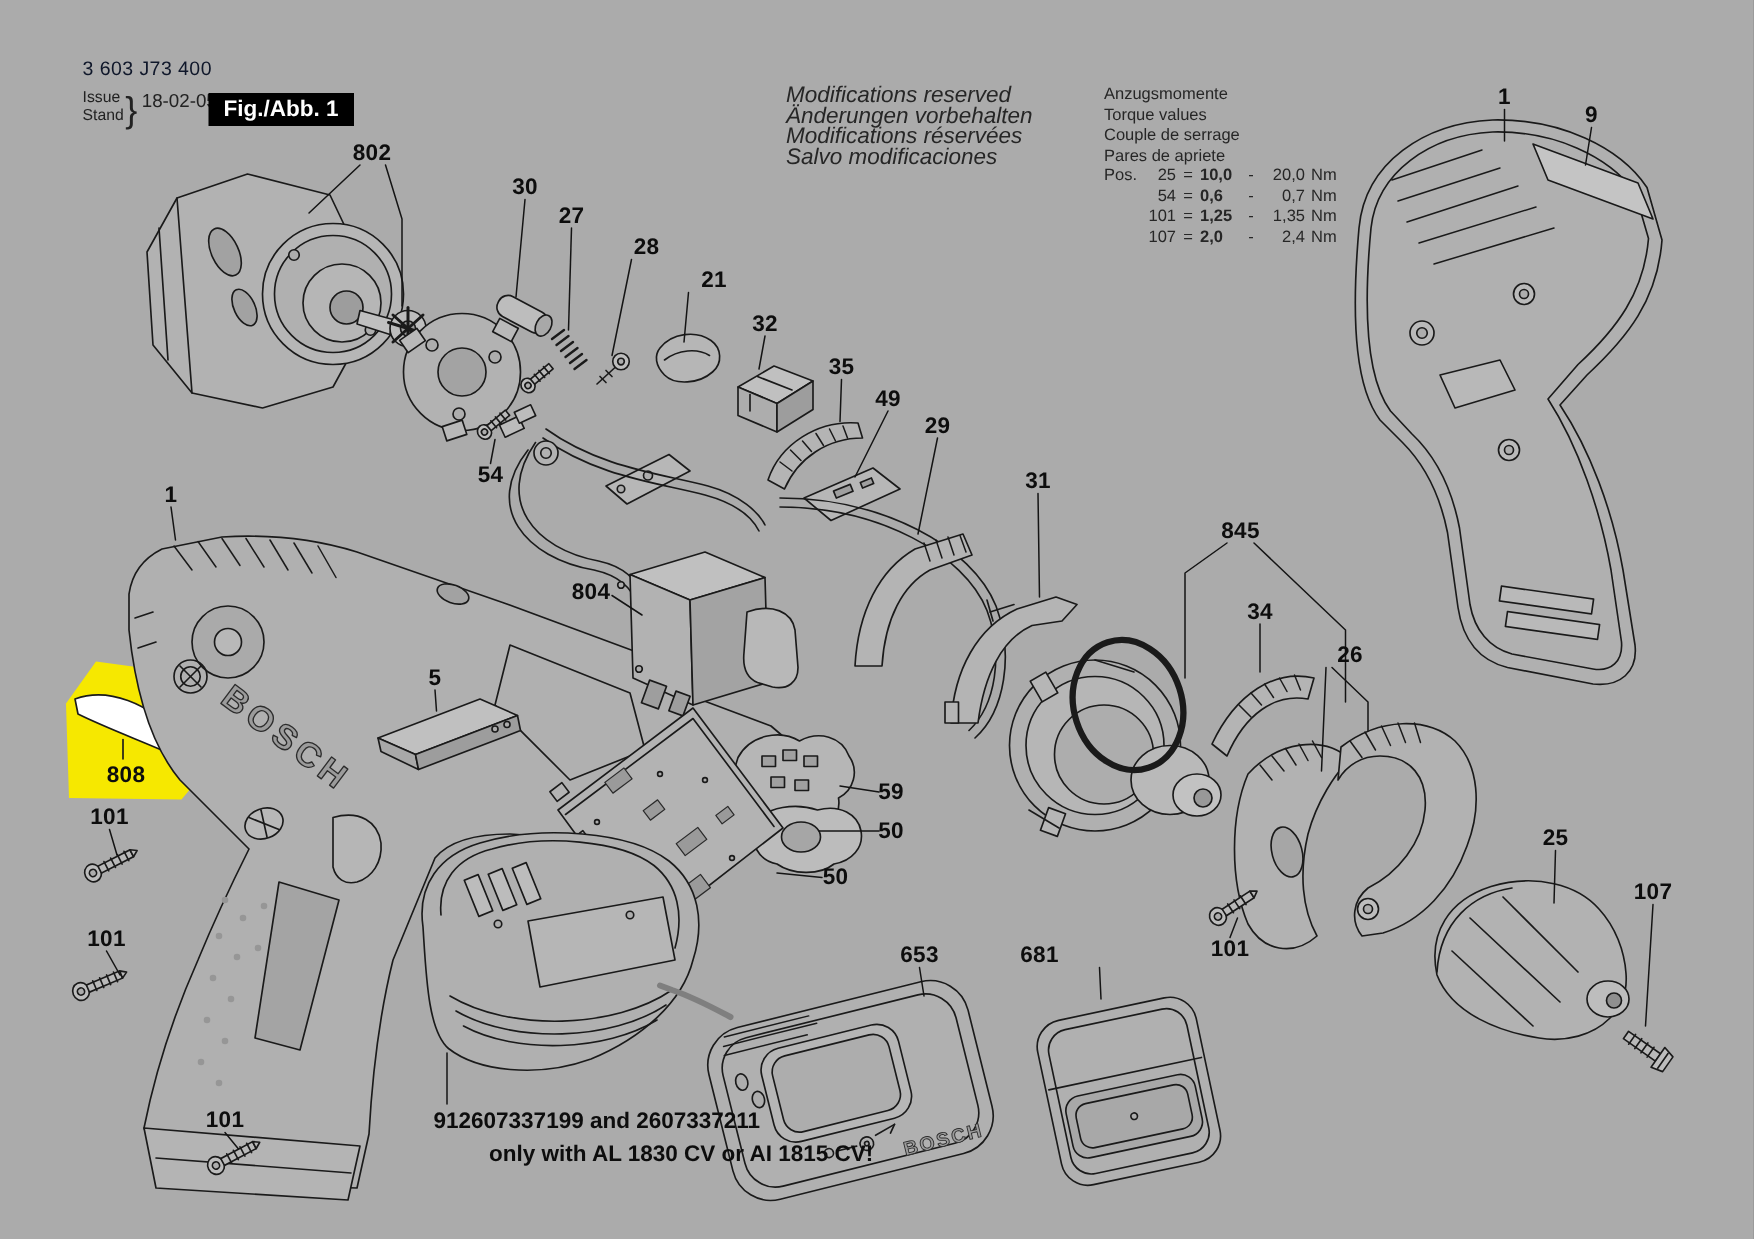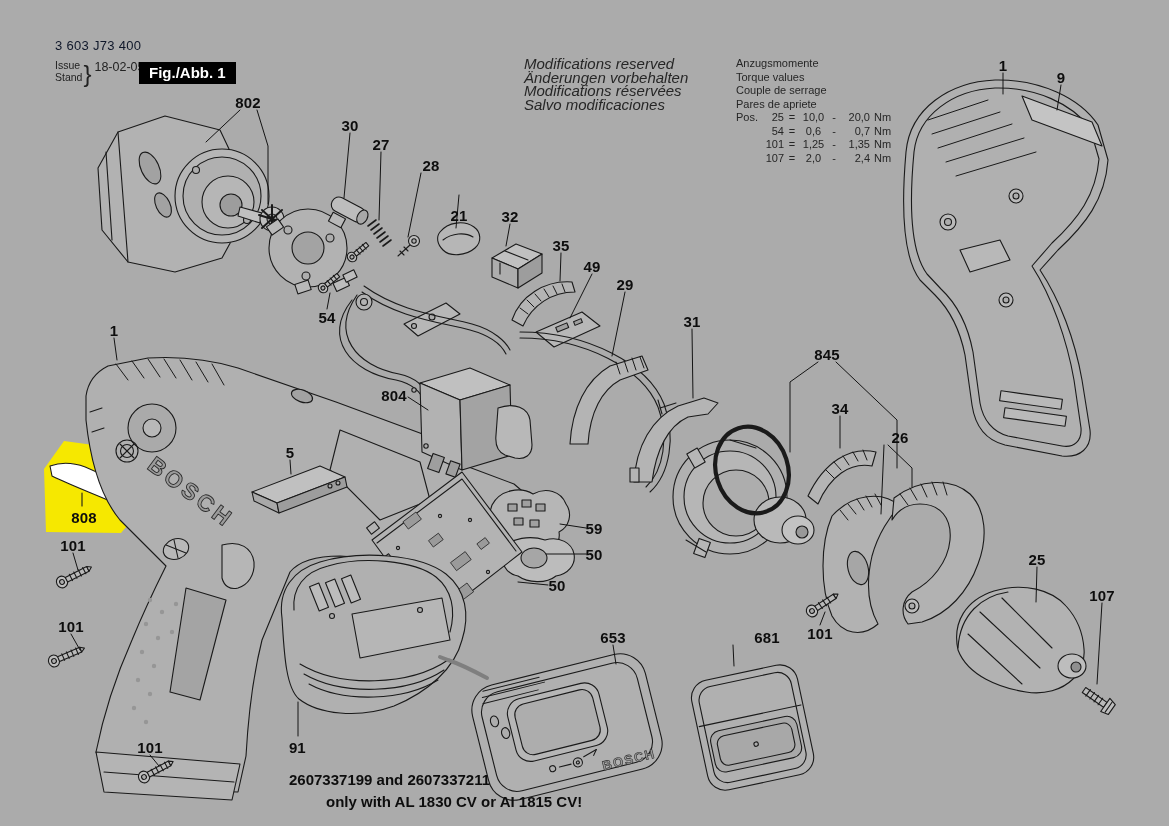--- a/index.html
+++ b/index.html
@@ -14,30 +14,30 @@
   .issue-date{font-size:12.5px;}
   .fig-box{position:absolute;left:139px;top:62px;background:#000;color:#fff;
            font-weight:bold;font-size:15px;padding:2px 10px 3px;}
   
   .notices{position:absolute;left:524px;top:57px;font-size:15px;line-height:13.5px;color:#262626;font-style:italic;}
   .torque{position:absolute;left:736px;top:57px;font-size:11px;line-height:13.5px;color:#262626;}
   .trow{display:flex;}
   .trow .c-pre{width:26px;}
   .trow .c-num{width:22px;text-align:right;}
   .trow .c-eq{width:16px;text-align:center;}
-  .trow .c-min{width:27px;text-align:center;}
+  .trow .c-min{width:27px;text-align:left;font-weight:bold;}
   .trow .c-dash{width:14px;text-align:center;}
   .trow .c-max{width:29px;text-align:right;}
   .trow .c-unit{margin-left:4px;}
   
   .part-label{position:absolute;transform:translate(-50%,-50%);font-weight:bold;font-size:15px;
               color:#0d0d0d;white-space:nowrap;letter-spacing:.2px;}
   
   .footnote{position:absolute;left:289px;top:739px;font-weight:bold;font-size:15px;color:#0d0d0d;}
-  .fn-row1{display:flex;gap:15px;flex-direction:column;}
+  .fn-row1{display:flex;}
   .fn-row2{margin-left:37px;margin-top:5px;}
 </style>
 </head>
 <body>
 
 <div class="canvas">
 
 <svg width="1169" height="826" viewBox="0 0 1169 826">
   <g fill="#adadad" stroke="#1a1a1a" stroke-width="1.1" stroke-linejoin="round" stroke-linecap="round">
 
@@ -563,21 +563,21 @@
           <span class="c-unit">Nm</span>
         </div>
       </div>
 </div>
 
 <div id="labels-layer">
       <div class="part-label" style="left: 248px; top: 102px;">802</div>
       <div class="part-label" style="left: 350px; top: 125px;">30</div>
       <div class="part-label" style="left: 381px; top: 144px;">27</div>
       <div class="part-label" style="left: 421px; top: 165px; margin-left: 10px;">28</div>
-      <div class="part-label" style="left: 459px; top: 187px; margin-top: 28px;">21</div>
+      <div class="part-label" style="left: 476px; top: 187px;">21</div>
       <div class="part-label" style="left: 510px; top: 216px;">32</div>
       <div class="part-label" style="left: 561px; top: 245px;">35</div>
       <div class="part-label" style="left: 592px; top: 266px;">49</div>
       <div class="part-label" style="left: 625px; top: 284px;">29</div>
       <div class="part-label" style="left: 692px; top: 321px;">31</div>
       <div class="part-label" style="left: 827px; top: 354px;">845</div>
       <div class="part-label" style="left: 840px; top: 408px;">34</div>
       <div class="part-label" style="left: 900px; top: 437px;">26</div>
       <div class="part-label" style="left: 1003px; top: 65px;">1</div>
       <div class="part-label" style="left: 1061px; top: 77px;">9</div>
@@ -586,21 +586,21 @@
       <div class="part-label" style="left: 394px; top: 395px;">804</div>
       <div class="part-label" style="left: 290px; top: 452px;">5</div>
       <div class="part-label" style="left: 84px; top: 517px;">808</div>
       <div class="part-label" style="left: 73px; top: 545px;">101</div>
       <div class="part-label" style="left: 71px; top: 626px;">101</div>
       <div class="part-label" style="left: 150px; top: 747px;">101</div>
       <div class="part-label" style="left: 594px; top: 528px;">59</div>
       <div class="part-label" style="left: 594px; top: 554px;">50</div>
       <div class="part-label" style="left: 557px; top: 585px;">50</div>
       <div class="part-label" style="left: 613px; top: 637px;">653</div>
-      <div class="part-label" style="left: 767px; top: 637px;">681</div>
+      <div class="part-label" style="left: 693px; top: 637px;">681</div>
       <div class="part-label" style="left: 820px; top: 633px;">101</div>
       <div class="part-label" style="left: 1037px; top: 559px;">25</div>
       <div class="part-label" style="left: 1102px; top: 595px;">107</div>
     </div>
 
 <div class="footnote">
   <div class="fn-row1">
     <span>91</span>
     <span>2607337199 and 2607337211</span>
   </div>

